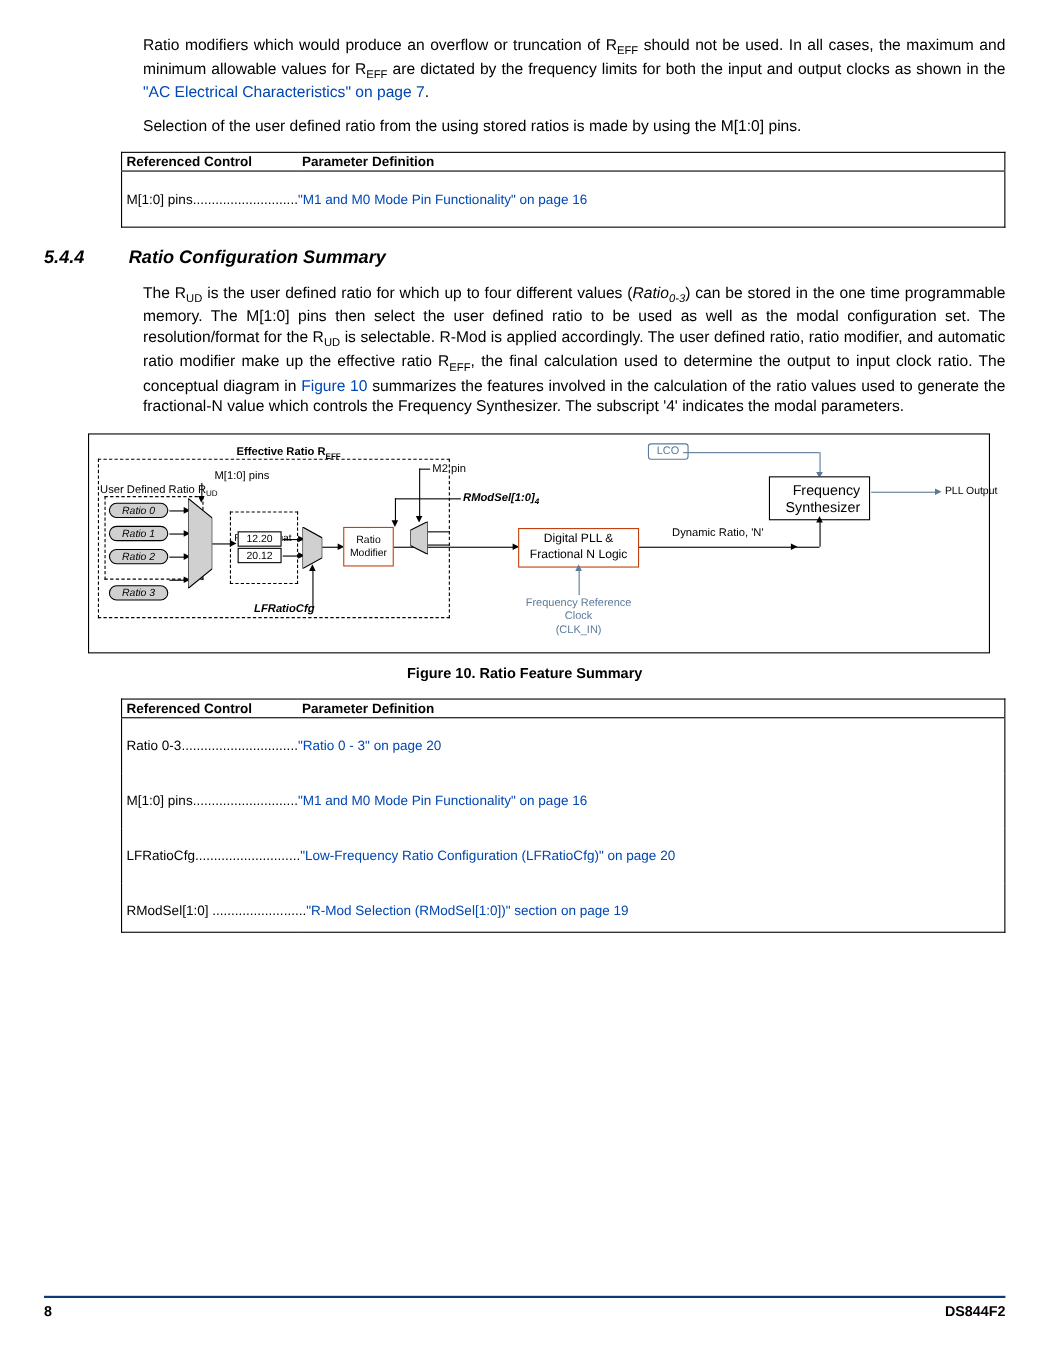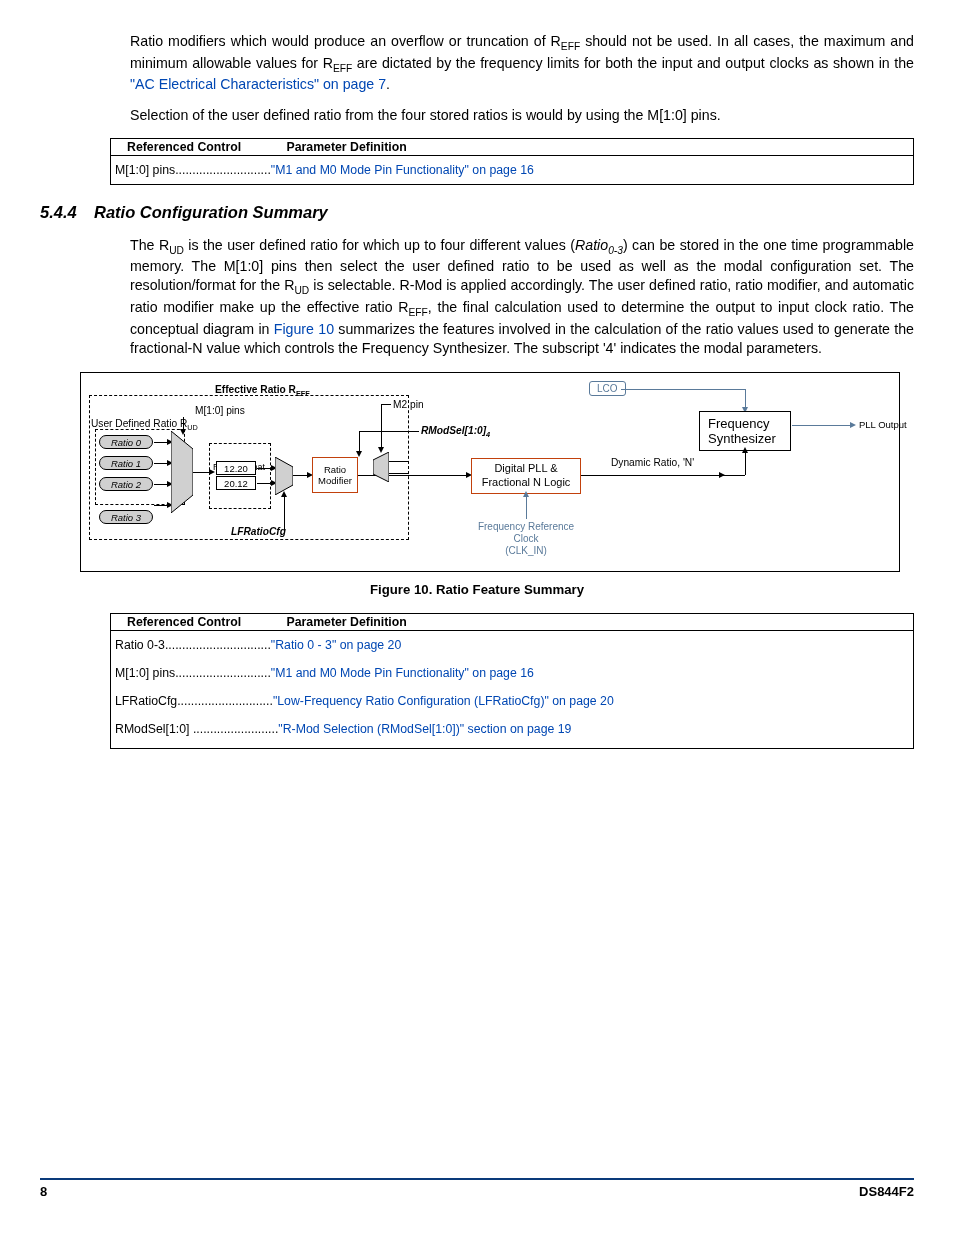--- a/index.html
+++ b/index.html
@@ -74,37 +74,37 @@
       margin-left: 70px;
       width: calc(100% - 70px);
       border: 1px solid #000;
       border-collapse: collapse;
       font-size: 12.3px;
       margin-bottom: 18px;
     }
     .ref-table th {
       text-align: left;
       font-weight: bold;
-      padding: 1px 16px;
+      padding: 1px 4px;
       border-bottom: 1px solid #000;
     }
     .ref-table th:first-child { width: 160px; }
     .ref-table td {
-      padding: 7px 4px;
+      padding: 18px 4px;
       vertical-align: top;
     }
     .ref-row td:first-child {
       white-space: nowrap;
     }
     .dots {
       letter-spacing: 0px;
     }
     .section-row {
       display: flex;
-      gap: 2px;
+      gap: 25px;
       margin-bottom: 14px;
     }
     .section-num {
       font-style: italic;
       font-weight: bold;
       font-size: 16.5px;
       width: 52px;
       text-align: left;
     }
     .section-title {
@@ -181,21 +181,21 @@
       display: flex;
       align-items: center;
       justify-content: center;
       flex-direction: column;
       font-size: 11px;
     }
     .freq-box {
       position: absolute;
       border: 1px solid #000;
       background: #fff;
-      text-align: left;
+      text-align: right;
       font-size: 13px;
       padding: 4px 8px;
     }
     .lco-box {
       position: absolute;
       border: 1px solid #5a7a9a;
       border-radius: 3px;
       color: #5a7a9a;
       font-size: 10px;
       padding: 1px 7px;
@@ -227,21 +227,21 @@
   </style>
 </head>
 <body>
 
 <div class="page">
 
   <p class="body-text">
     <span>Ratio modifiers which would produce an overflow or truncation of R</span><sub>EFF</sub><span> should not be used. In all cases, the maximum and minimum allowable values for R</span><sub>EFF</sub><span> are dictated by the frequency limits for both the input and output clocks as shown in the </span><span class="link">"AC Electrical Characteristics" on page 7</span><span>.</span>
   </p>
 
-  <p class="body-text">Selection of the user defined ratio from the four stored ratios is would by using the M[1:0] pins.</p>
+  <p class="body-text">Selection of the user defined ratio from the using stored ratios is made by using the M[1:0] pins.</p>
 
   <table class="ref-table">
     <tbody>
         <tr>
       <th>Referenced Control</th>
       <th>Parameter Definition</th>
     </tr>
     <tr class="ref-row">
       <td colspan="2">
         <span>M[1:0] pins</span><span class="dots">............................</span><span class="link">"M1 and M0 Mode Pin Functionality" on page 16</span>

